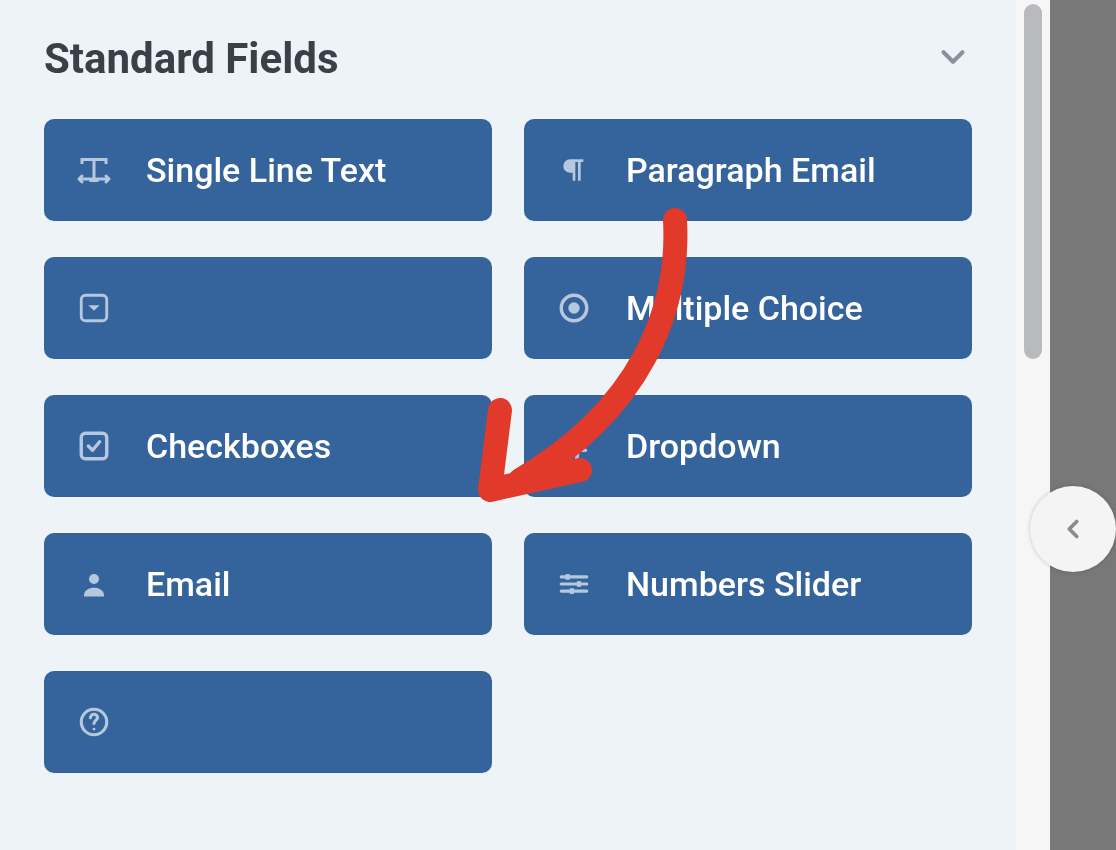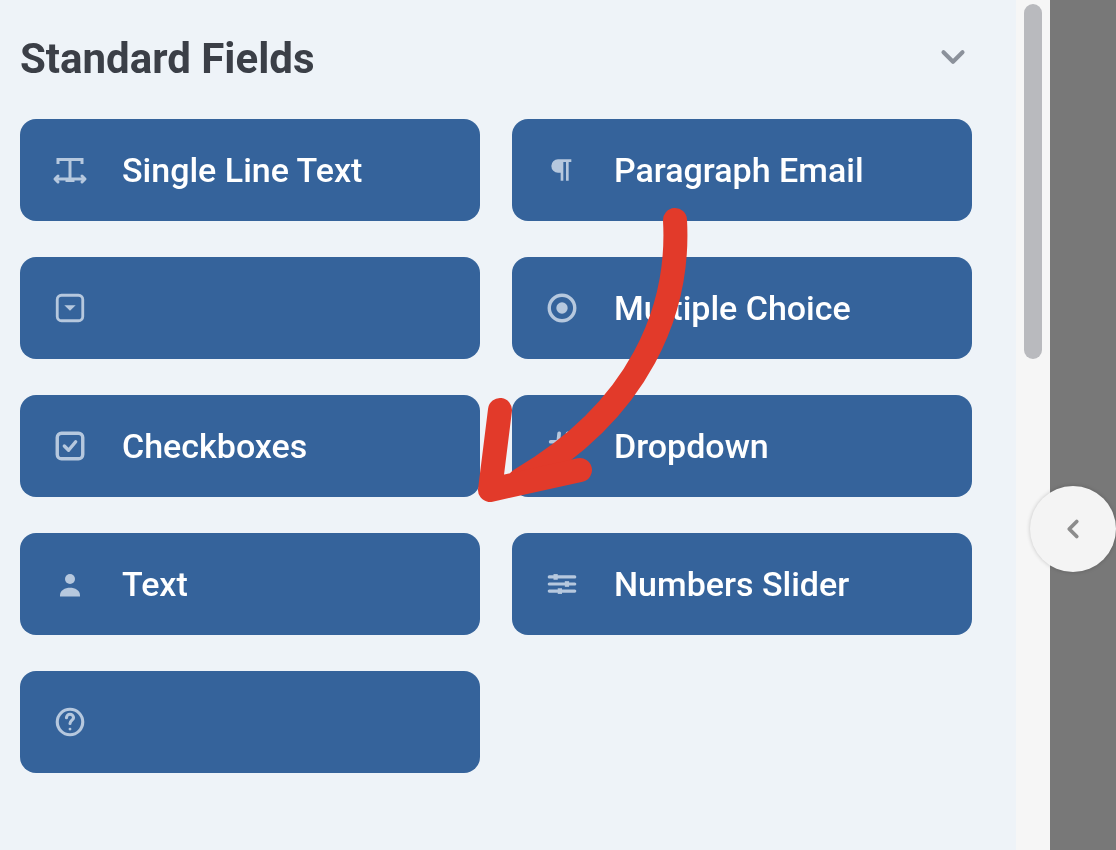--- a/index.html
+++ b/index.html
@@ -2,21 +2,21 @@
 <html><head>
 <meta charset="utf-8">
 <style>
   * { box-sizing: border-box; margin: 0; padding: 0; }
   html, body { width: 1116px; height: 850px; overflow: hidden; font-family: -apple-system, BlinkMacSystemFont, "Segoe UI", Roboto, Helvetica, Arial, sans-serif; }
   body { display: flex; background: #eef3f8; }
 
   .panel {
     flex: 1;
     background: #eef3f8;
-    padding: 34px 44px 0 20px;
+    padding: 34px 44px 0 44px;
     position: relative;
   }
 
   .section-header {
     display: flex;
     align-items: center;
     justify-content: space-between;
     margin-bottom: 36px;
   }
   .section-title {
@@ -28,21 +28,21 @@
 
   .fields-grid {
     display: grid;
     grid-template-columns: 1fr 1fr;
     gap: 36px 32px;
   }
 
   .field-btn {
     background: #35639b;
     color: #fff;
-    border-radius: 16px;
+    border-radius: 10px;
     height: 102px;
     display: flex;
     align-items: center;
     gap: 32px;
     padding: 0 30px;
     cursor: pointer;
     user-select: none;
   }
   .field-btn .icon-slot {
     width: 40px; height: 40px;
@@ -187,21 +187,21 @@
       <span class="label">Dropdown</span>
     </div>
 
     <div class="field-btn">
       <span class="icon-slot">
         <svg width="30" height="30" viewBox="0 0 24 24" fill="currentColor">
             <circle cx="12" cy="8" r="4"></circle>
             <path d="M4 21c0-4 4-6 8-6s8 2 8 6v1H4v-1z"></path>
           </svg>
       </span>
-      <span class="label">Text</span>
+      <span class="label">Email</span>
     </div>
 
 
     <div class="field-btn">
       <span class="icon-slot">
         <svg width="34" height="34" viewBox="0 0 24 24" fill="none" stroke="currentColor" stroke-width="2.2" stroke-linecap="round">
             <line x1="3" y1="7" x2="21" y2="7"></line>
             <line x1="3" y1="12" x2="21" y2="12"></line>
             <line x1="3" y1="17" x2="21" y2="17"></line>
             <rect x="6" y="5" width="3" height="4" fill="currentColor" stroke="none"></rect>

